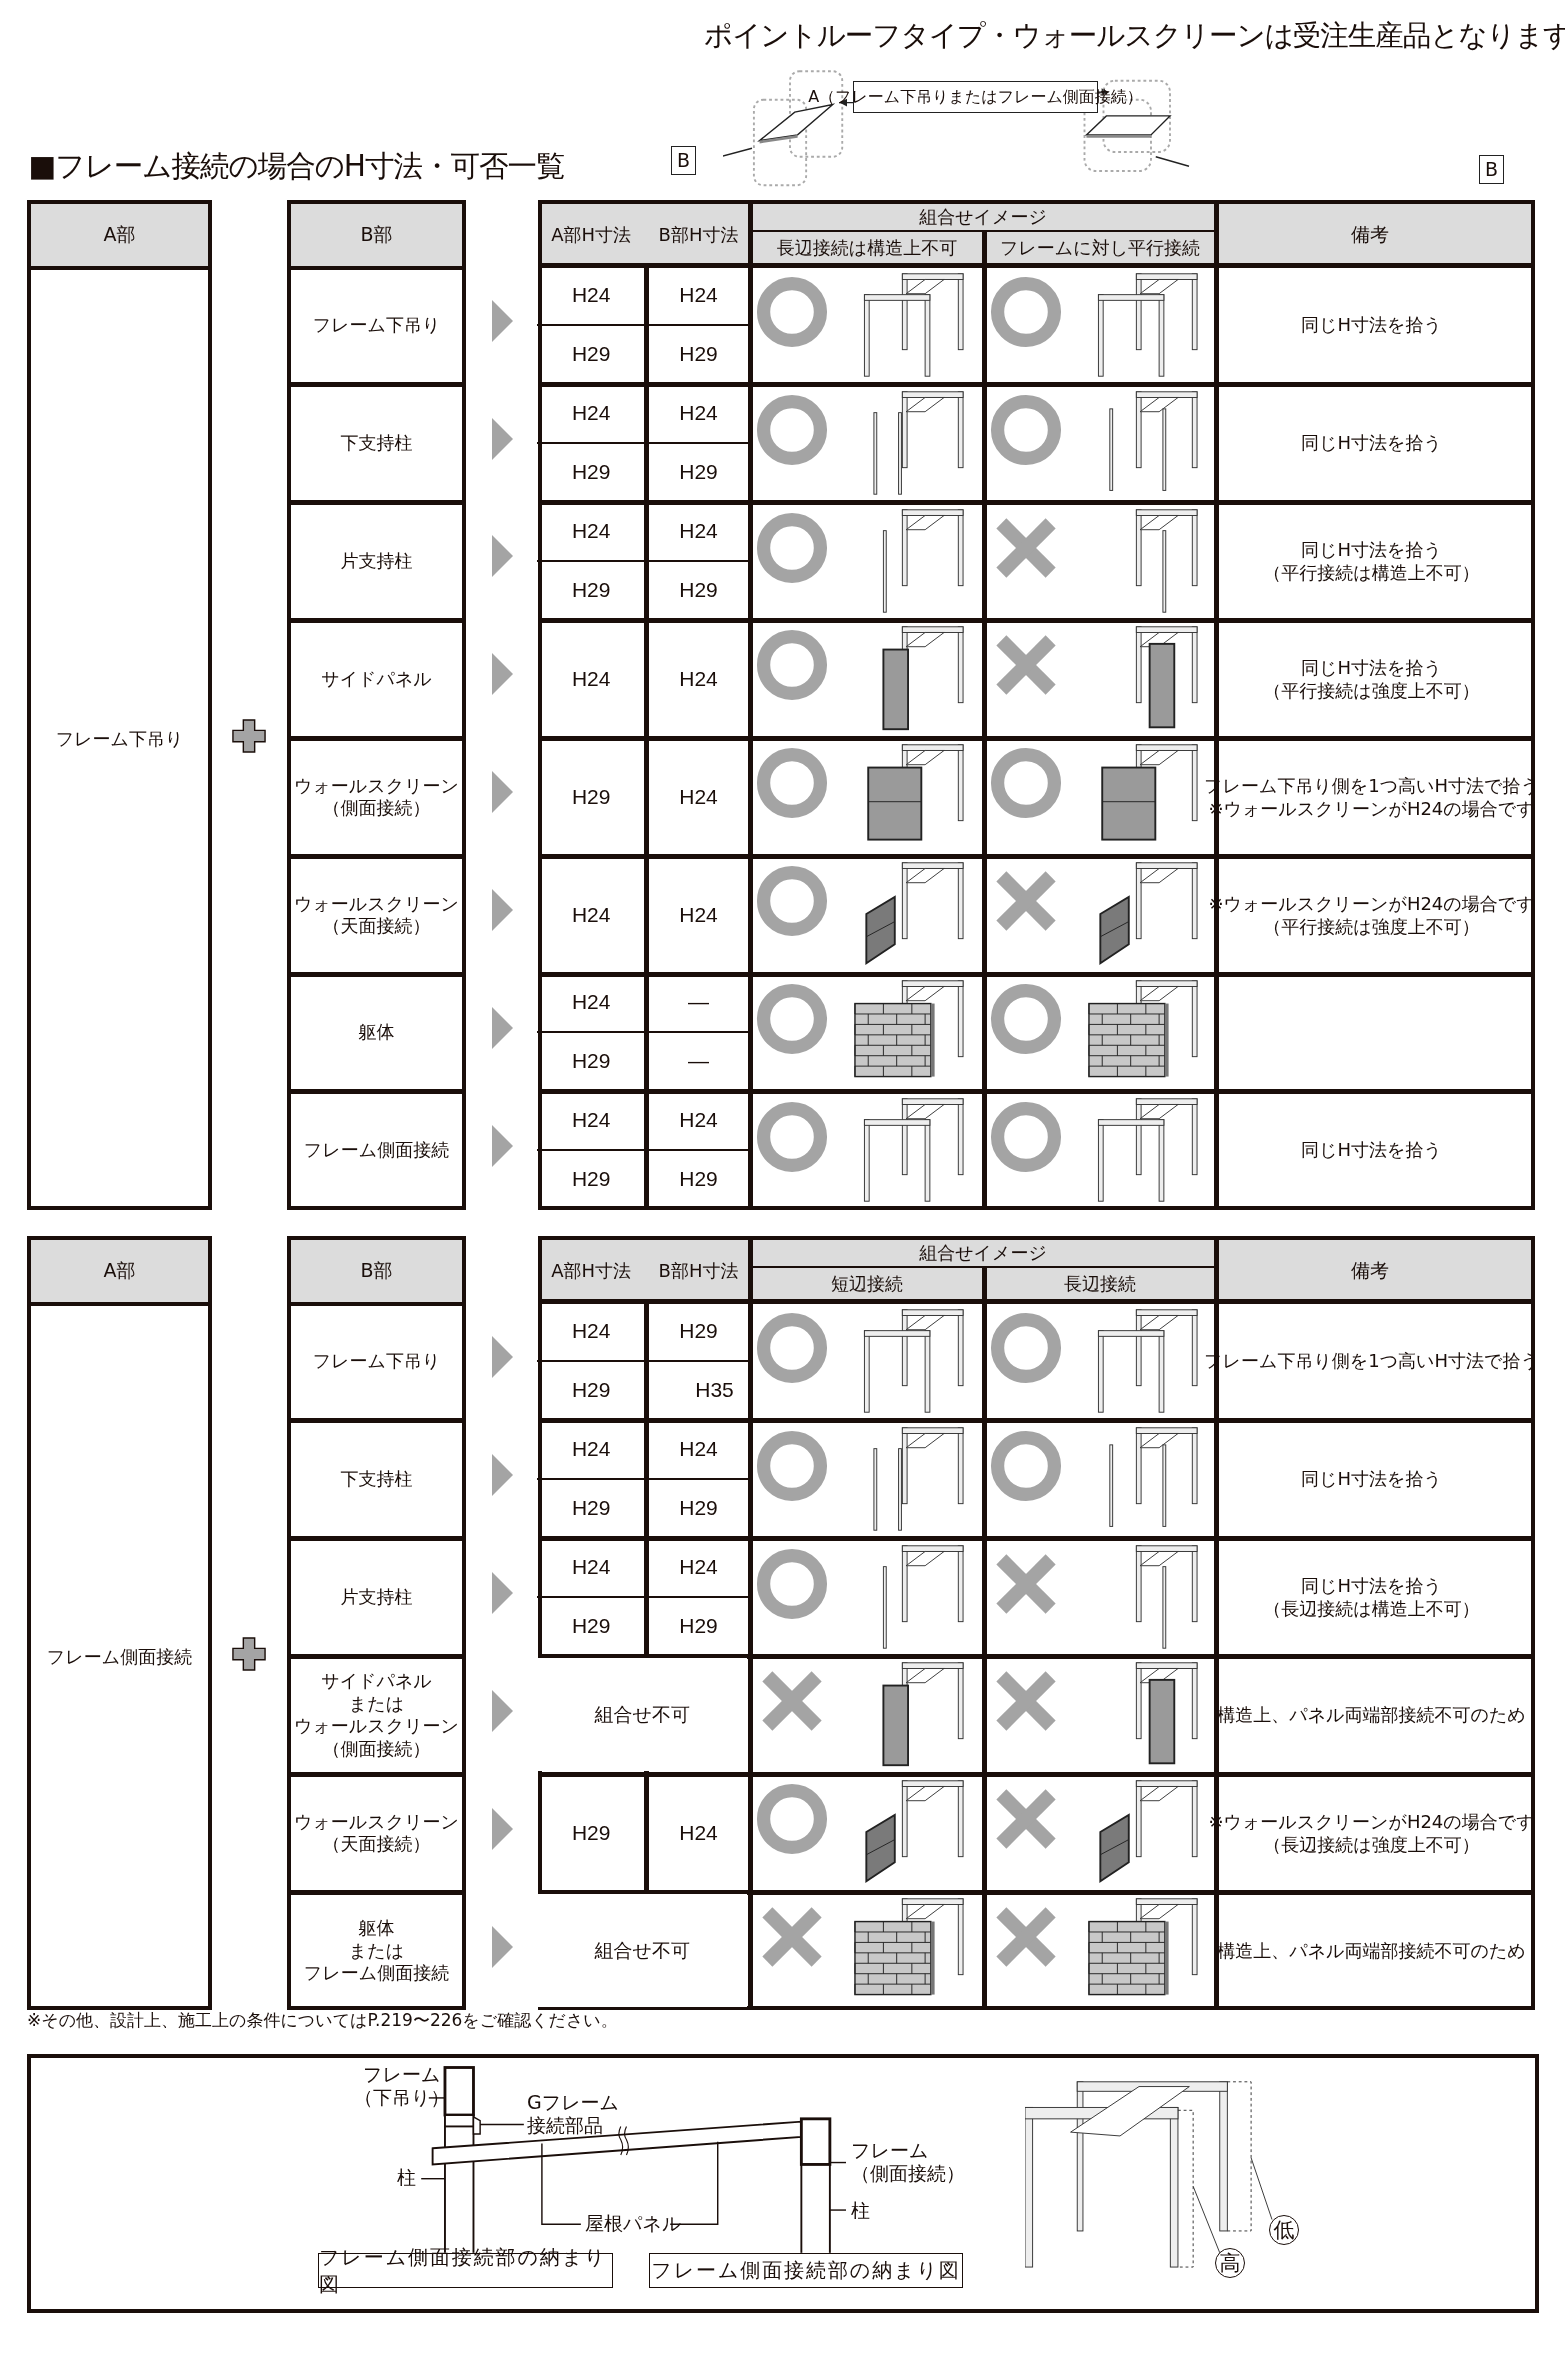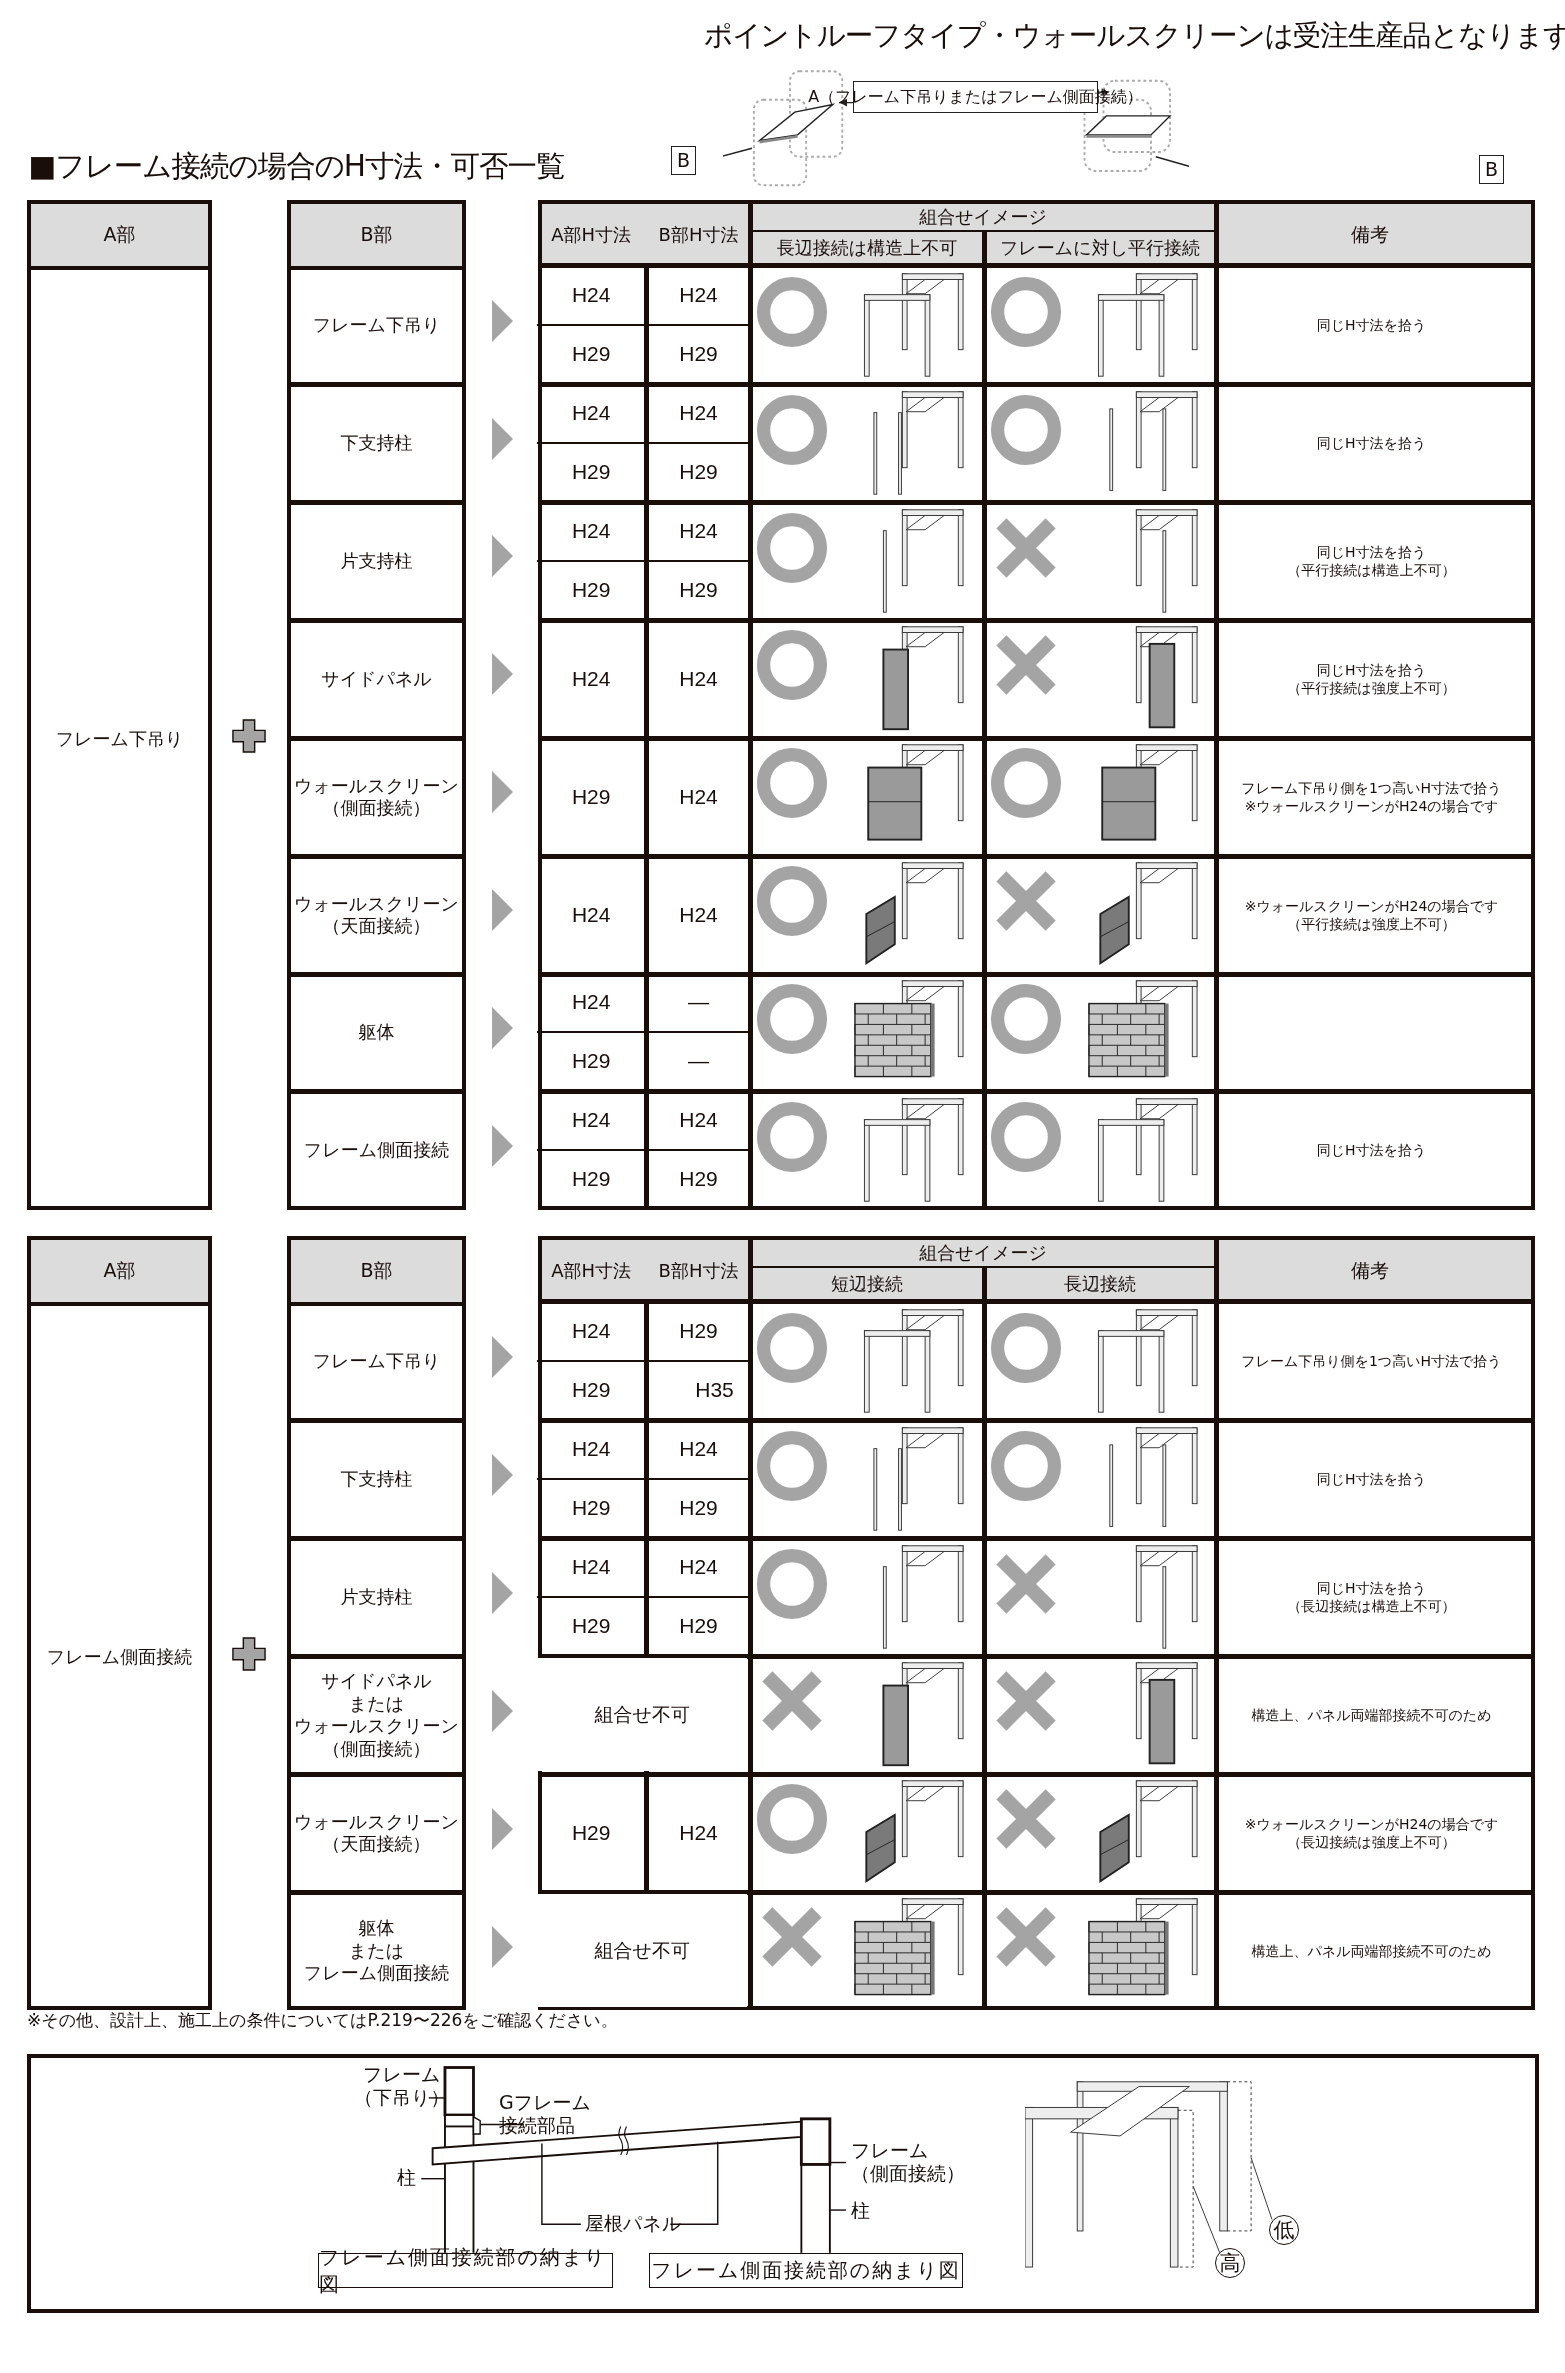--- a/index.html
+++ b/index.html
@@ -9,21 +9,21 @@
   .notice{left:704px;top:17px;font-size:28.5px;letter-spacing:-1px;white-space:nowrap;}
   .section-title{left:28.5px;top:147px;font-size:29.5px;letter-spacing:-1px;white-space:nowrap;}
   .box{border:4.8px solid #1a0e0a;background:#fff;}
   .hdr{background:#dcdcdc;border-bottom:4.8px solid #1a0e0a;display:flex;align-items:center;justify-content:center;font-size:19px;}
   .cell{display:flex;align-items:center;justify-content:center;text-align:center;font-size:19px;line-height:1.25;}
   .hv{font-size:21px;font-family:"Liberation Sans",sans-serif;}
   .rowline{position:absolute;left:0;right:0;height:4.8px;background:#1a0e0a;}
   .thin{position:absolute;height:1.9px;background:#1a0e0a;}
   .vline{position:absolute;top:0;bottom:0;width:4.8px;background:#1a0e0a;}
   .arrow{width:0;height:0;border-top:21px solid transparent;border-bottom:21px solid transparent;border-left:21px solid #a4a4a4;}
-  .remark{font-size:14px;line-height:1.3;}
+  .remark{font-size:18px;line-height:1.3;}
   .footnote{left:27px;top:2009px;font-size:17px;white-space:nowrap;}
   .note-title{font-size:28.5px;line-height:1.25;white-space:pre;}
   .lbl{font-size:19px;white-space:pre;line-height:1.2;}
   .capbox{border:1.9px solid #1a0e0a;font-size:20px;display:flex;align-items:center;justify-content:center;letter-spacing:1.9px;background:#fff;}
   .side-note{font-size:18px;line-height:1.35;white-space:pre;}
 </style>
 </head>
 <body>
 
 <div class="abs notice">ポイントルーフタイプ・ウォールスクリーンは受注生産品となります。</div>
@@ -771,21 +771,21 @@
     <line x1="472" y1="70" x2="518" y2="70" stroke="#1a0e0a" stroke-width="1.5"></line>
     <polyline points="537,90 537,175 578,175" fill="none" stroke="#1a0e0a" stroke-width="1.5"></polyline>
     <polyline points="672,175 722,175 722,88" fill="none" stroke="#1a0e0a" stroke-width="1.5"></polyline>
     <line x1="840" y1="110" x2="857" y2="110" stroke="#1a0e0a" stroke-width="1.5"></line>
     <line x1="840" y1="160" x2="857" y2="160" stroke="#1a0e0a" stroke-width="1.5"></line>
   </svg>
 
   <div class="abs lbl" style="left:323px;top:4.8px;text-align:center;">フレーム
 （下吊り）</div>
   <div class="abs lbl" style="left:366px;top:108px;">柱</div>
-  <div class="abs lbl" style="left:468px;top:33px;">Gフレーム
+  <div class="abs lbl" style="left:496px;top:33px;">Gフレーム
 接続部品</div>
   <div class="abs lbl" style="left:554px;top:154px;">屋根パネル</div>
   <div class="abs lbl" style="left:820px;top:81px;">フレーム
 （側面接続）</div>
   <div class="abs lbl" style="left:820px;top:141px;">柱</div>
 
   <div class="abs capbox" style="left:287px;top:195px;width:295px;height:35px;">
       <span>フレーム側面接続部の納まり図</span>
     </div>
   <div class="abs capbox" style="left:618px;top:195px;width:314px;height:35px;">

